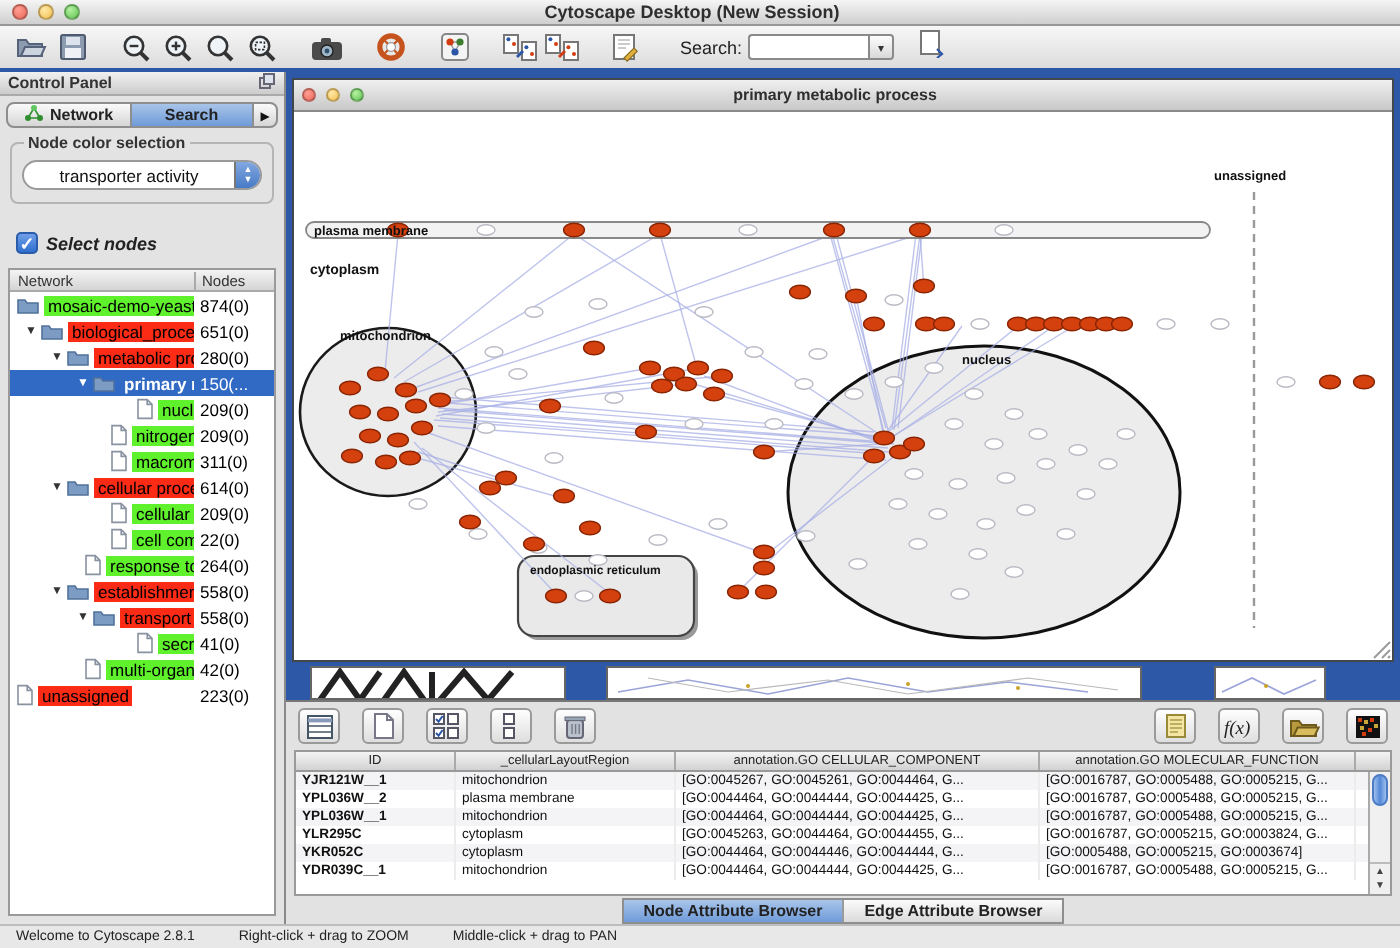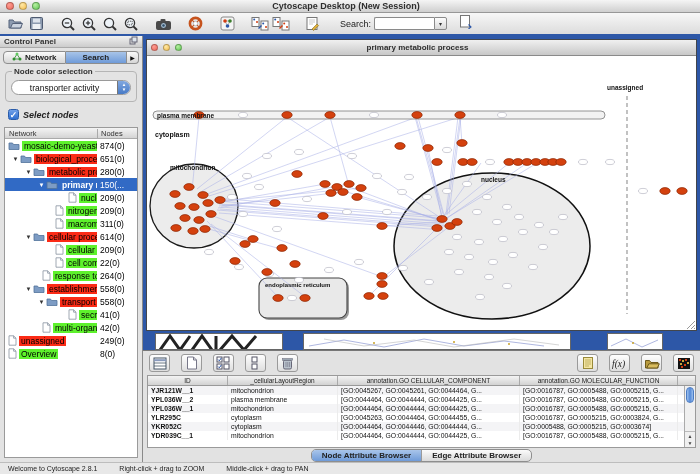--- a/index.html
+++ b/index.html
@@ -38,21 +38,21 @@
     font-size:8px;font-weight:bold;color:#333;padding:0 4px;}
   .panelhead .spacer{flex:1;}
   .cptabs{display:flex;align-items:center;padding:3px 3px 2px 3px;gap:0;}
   .cptab{height:13px;display:flex;align-items:center;justify-content:center;gap:3px;
     font-size:8px;font-weight:bold;color:#222;border:1px solid #8e8e8e;flex:1;}
   .cptab.first{border-radius:4px 0 0 4px;background:linear-gradient(#fafafa,#d6d6d6);}
   .cptab.sel{background:linear-gradient(#a8c4e8,#6f9bd9);border-left:none;}
   .cptab-more{width:12px;height:13px;border:1px solid #8e8e8e;border-left:none;
     border-radius:0 4px 4px 0;background:linear-gradient(#fafafa,#d6d6d6);
     font-size:6px;display:flex;align-items:center;justify-content:center;color:#111;}
-  .groupbox{margin:5px 5px 1px 5px;border:1px solid #b5b5b5;border-radius:4px;
+  .groupbox{margin:5px 5px 8px 5px;border:1px solid #b5b5b5;border-radius:4px;
     position:relative;padding:8px 5px 6px 5px;}
   .groupbox-title{position:absolute;top:-5px;left:6px;background:#e3e3e3;
     font-size:8px;font-weight:bold;color:#333;padding:0 2px;}
   .combo{height:15px;background:#fff;border:1px solid #9a9a9a;border-radius:8px;
     display:flex;align-items:center;overflow:hidden;}
   .combo-val{flex:1;text-align:center;font-size:8.5px;color:#111;}
   .combo-step{width:13px;height:15px;background:linear-gradient(#86abe2,#4377c4);
     border-left:1px solid #777;display:flex;flex-direction:column;align-items:center;
     justify-content:center;color:#fff;font-size:4.5px;line-height:4.5px;}
   .cbrow{display:flex;align-items:center;gap:4px;margin:6px 8px 4px 8px;}
@@ -108,21 +108,21 @@
     border-right:1px solid #ececec;line-height:9px;}
   .dcell.id{font-weight:bold;}
   .vscroll{position:absolute;top:10px;right:0;bottom:0;width:11px;background:#f0f0f0;
     border-left:1px solid #aaa;}
   .vthumb{position:absolute;top:1px;left:1px;width:8px;height:16px;border-radius:4px;
     background:linear-gradient(90deg,#9cc0ee,#5388d6,#9cc0ee);border:1px solid #4a7bc4;}
   .varrows{position:absolute;bottom:0;left:0;right:0;height:16px;border-top:1px solid #bbb;
     display:flex;flex-direction:column;align-items:center;justify-content:center;
     font-size:5px;color:#444;line-height:7px;}
   .dptabs{height:14px;display:flex;align-items:center;justify-content:center;flex:none;}
-  .seg{display:flex;border:1px solid #8e8e8e;border-radius:5px;overflow:hidden;
+  .seg{display:flex;border:1px solid #8e8e8e;border-radius:0;overflow:hidden;
     background:linear-gradient(#fbfbfb,#dadada);}
   .segitem{font-size:8px;font-weight:bold;color:#222;padding:1px 10px;
     border-right:1px solid #9a9a9a;}
   .segitem:last-child{border-right:none;}
   .segitem.sel{background:linear-gradient(#a9c5ea,#6f9bd9);}
   
   .statusbar{height:12px;background:#e8e8e8;border-top:1px solid #bdbdbd;
     display:flex;align-items:center;font-size:7px;color:#222;padding-left:8px;}
   .statusbar span{margin-right:22px;white-space:nowrap;}
 </style>
@@ -455,31 +455,21 @@
               <span class="tval">42(0)</span>
             </div>
             <div class="trow" style="padding-left: 3px;">
               <span class="ticon">
                 <svg width="9" height="11">
                   <path d="M1 .8 h4.6 l2.4 2.4 v7 h-7 Z" fill="#fff" stroke="#8892a0" stroke-width=".8"></path>
                   <path d="M5.6 .8 v2.4 h2.4" fill="none" stroke="#8892a0" stroke-width=".8"></path>
                 </svg>
               </span>
               <span class="chip" style="background: rgb(251, 43, 22);">unassigned</span>
-              <span class="tval">249(0)</span>
-            </div>
-            <div class="trow" style="padding-left: 3px;">
-              <span class="ticon">
-                <svg width="9" height="11">
-                  <path d="M1 .8 h4.6 l2.4 2.4 v7 h-7 Z" fill="#fff" stroke="#8892a0" stroke-width=".8"></path>
-                  <path d="M5.6 .8 v2.4 h2.4" fill="none" stroke="#8892a0" stroke-width=".8"></path>
-                </svg>
-              </span>
-              <span class="chip" style="background: rgb(94, 241, 44);">Overview</span>
-              <span class="tval">8(0)</span>
+              <span class="tval">223(0)</span>
             </div>
           </div>
       </div>
     </div>
 
     <div class="rightcol">
       <div class="mdi">
         <div class="netwin">
           <div class="netwin-title">
             <div class="lights">

